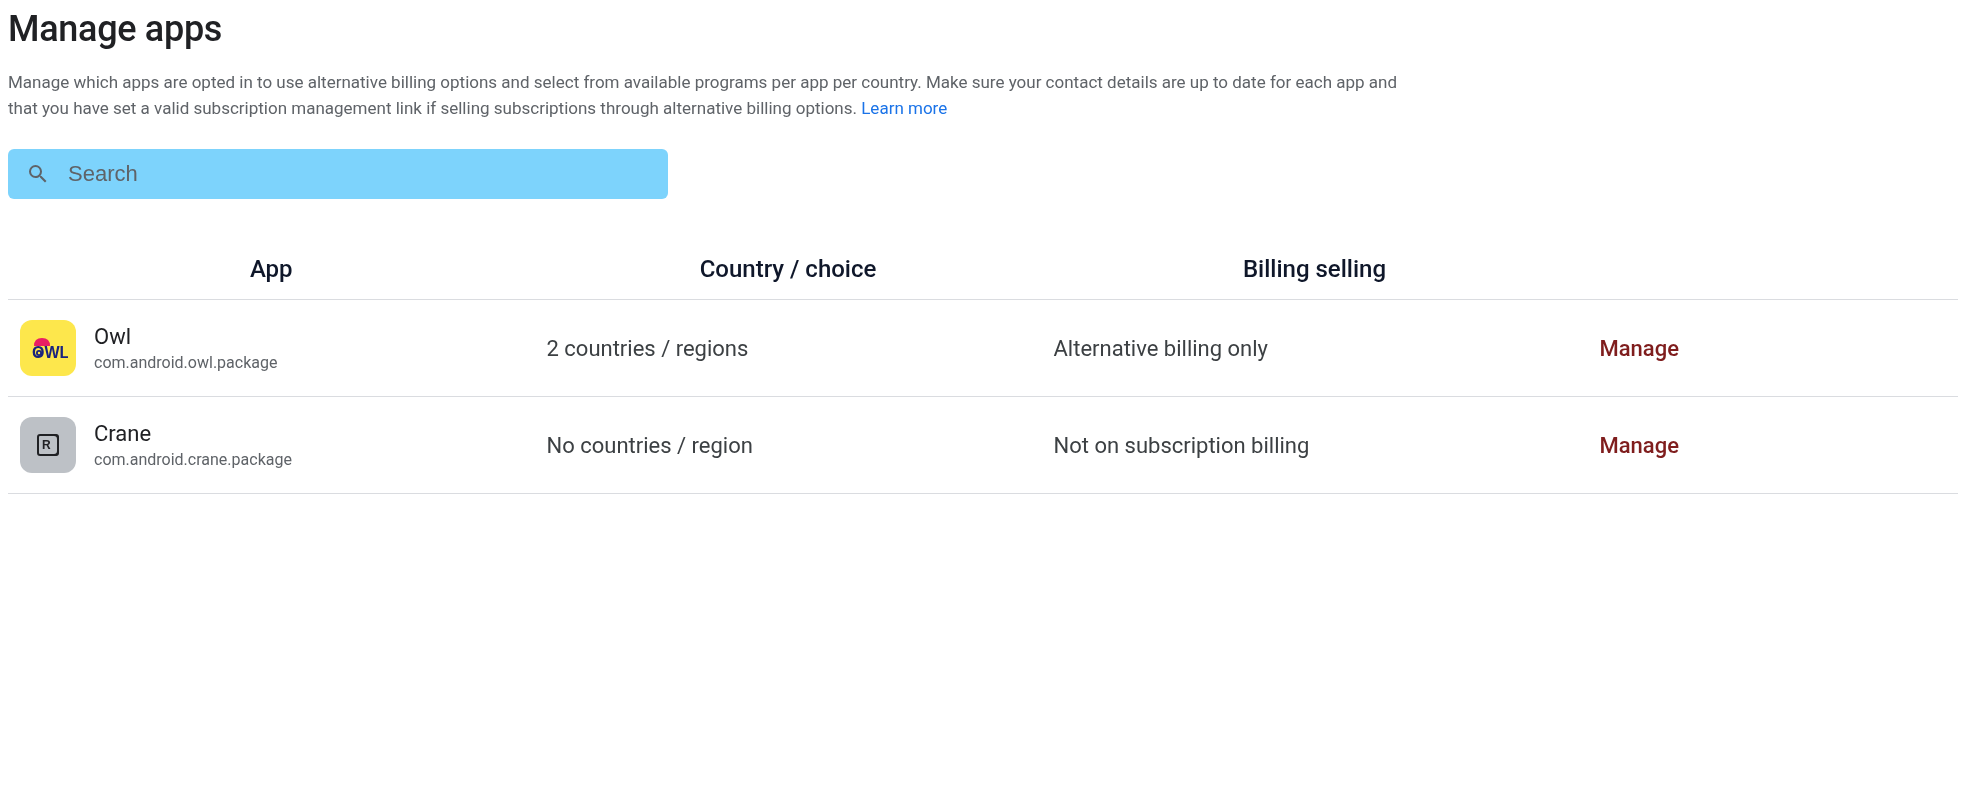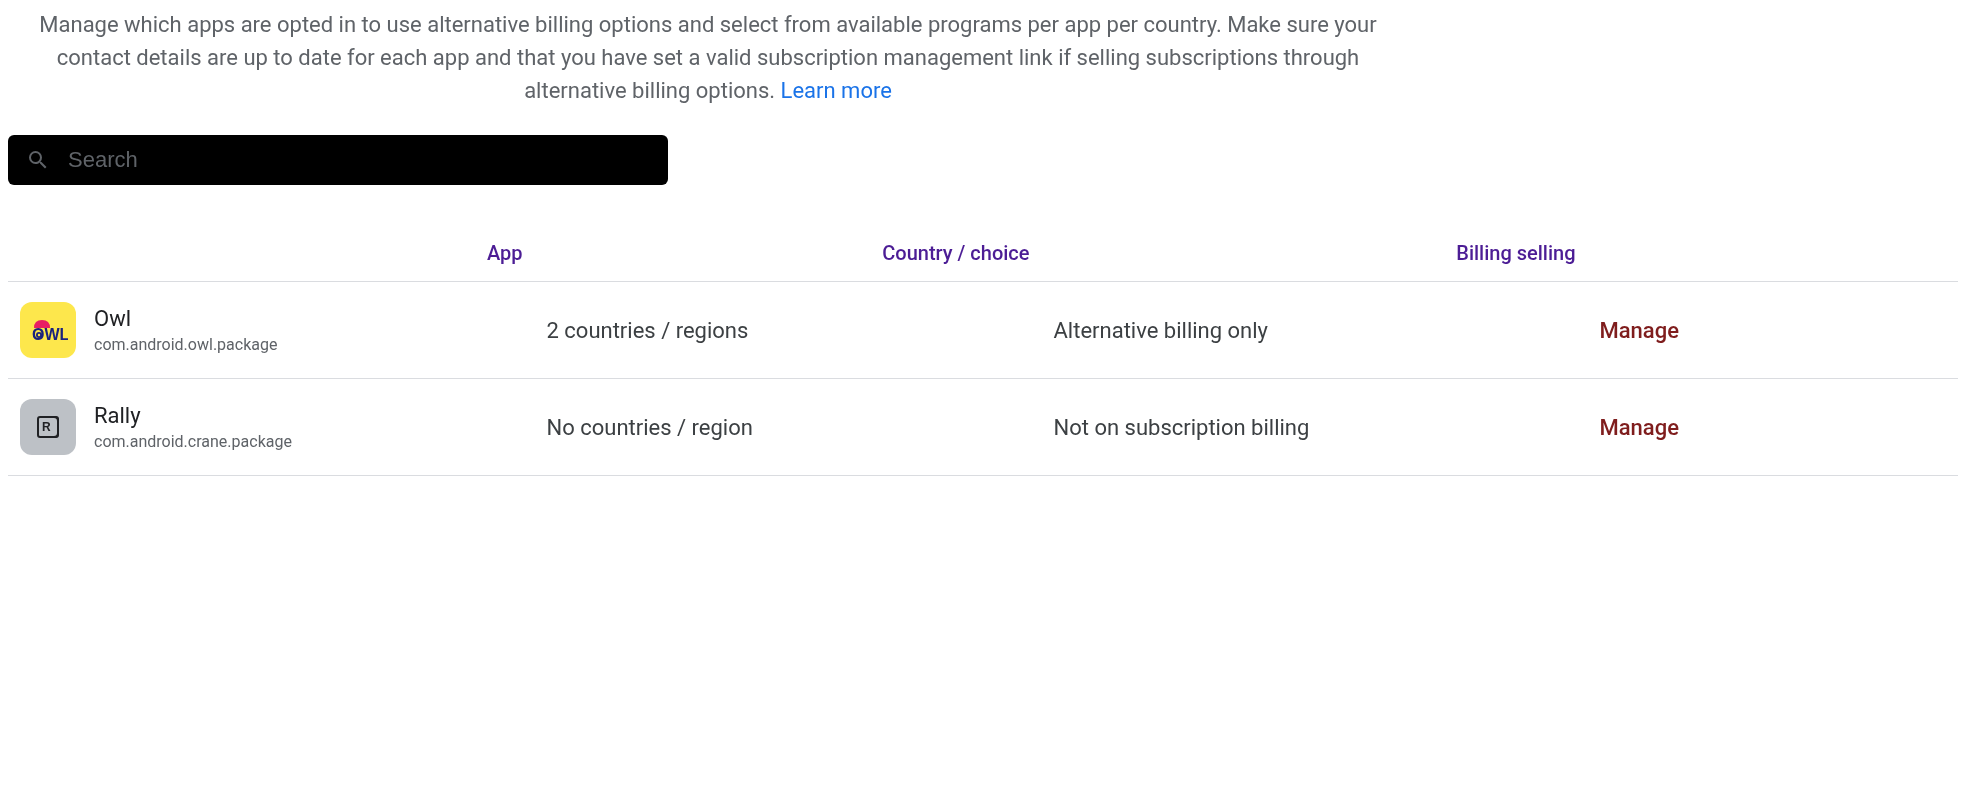--- a/index.html
+++ b/index.html
@@ -17,36 +17,35 @@
       max-width: 1966px;
     }
     .page-title {
       font-size: 36px;
       font-weight: 500;
       color: #202124;
       margin-bottom: 20px;
       letter-spacing: -0.3px;
     }
     .description {
-      font-size: 22px;
+      font-size: 17px;
       color: #5f6368;
       line-height: 1.5;
       margin-bottom: 28px;
       max-width: 1400px;
-      text-align: center;
     }
     .learn-more {
       color: #1a73e8;
       text-decoration: none;
       cursor: pointer;
     }
     .search-box {
       display: flex;
       align-items: center;
-      background: #000000;
+      background: #7dd3fc;
       border-radius: 6px;
       padding: 12px 18px;
       width: 660px;
       margin-bottom: 40px;
     }
     .search-icon {
       width: 24px;
       height: 24px;
       margin-right: 18px;
       fill: #5f6368;
@@ -63,24 +62,24 @@
       color: #5f6368;
     }
     .table {
       width: 100%;
       border-collapse: collapse;
     }
     .table-header {
       border-bottom: 1px solid #dadce0;
     }
     .table-header th {
-      text-align: right;
-      font-size: 20px;
+      text-align: center;
+      font-size: 24px;
       font-weight: 500;
-      color: #4c1d95;
+      color: #0f172a;
       padding: 16px 12px 16px 12px;
     }
     .table-row {
       border-bottom: 1px solid #dadce0;
     }
     .table-row td {
       padding: 20px 12px;
       font-size: 22px;
       color: #3c4043;
       vertical-align: middle;
@@ -139,20 +138,21 @@
     .owl-text {
       font-size: 16px;
       font-weight: 900;
       fill: #1a237e;
     }
   </style>
 </head>
 <body>
 
 <div class="container">
+  <h1 class="page-title">Manage apps</h1>
   <p class="description">
     <span>Manage which apps are opted in to use alternative billing options and select from available programs per app per country. Make sure your contact details are up to date for each app and that you have set a valid subscription management link if selling subscriptions through alternative billing options. </span><a class="learn-more">Learn more</a>
   </p>
 
   <div class="search-box">
     <svg class="search-icon" viewBox="0 0 24 24">
       <path d="M15.5 14h-.79l-.28-.27A6.471 6.471 0 0 0 16 9.5 6.5 6.5 0 1 0 9.5 16c1.61 0 3.09-.59 4.23-1.57l.27.28v.79l5 4.99L20.49 19l-4.99-5zm-6 0C7.01 14 5 11.99 5 9.5S7.01 5 9.5 5 14 7.01 14 9.5 11.99 14 9.5 14z"></path>
     </svg>
     <input type="text" class="search-input" placeholder="Search" style="">
   </div>
@@ -195,21 +195,21 @@
           <div class="app-cell">
             <div class="app-icon app-icon-rally">
               <svg viewBox="0 0 40 40">
                 <rect x="10" y="10" width="20" height="20" rx="2" fill="none" stroke="#202124" stroke-width="2"></rect>
                 <path d="M 26 10 Q 30 10, 30 14" fill="none" stroke="#202124" stroke-width="2"></path>
                 <path d="M 26 30 Q 30 30, 30 26" fill="none" stroke="#202124" stroke-width="2"></path>
                 <text x="14" y="24" font-size="12" font-weight="700" fill="#202124" font-family="Arial">R</text>
               </svg>
             </div>
             <div class="app-info">
-              <span class="app-name">Rally</span>
+              <span class="app-name">Crane</span>
               <span class="app-package">com.android.crane.package</span>
             </div>
           </div>
         </td>
         <td>No countries / region</td>
         <td>Not on subscription billing</td>
         <td><a class="manage-link">Manage</a></td>
       </tr>
     </tbody>
   </table>

